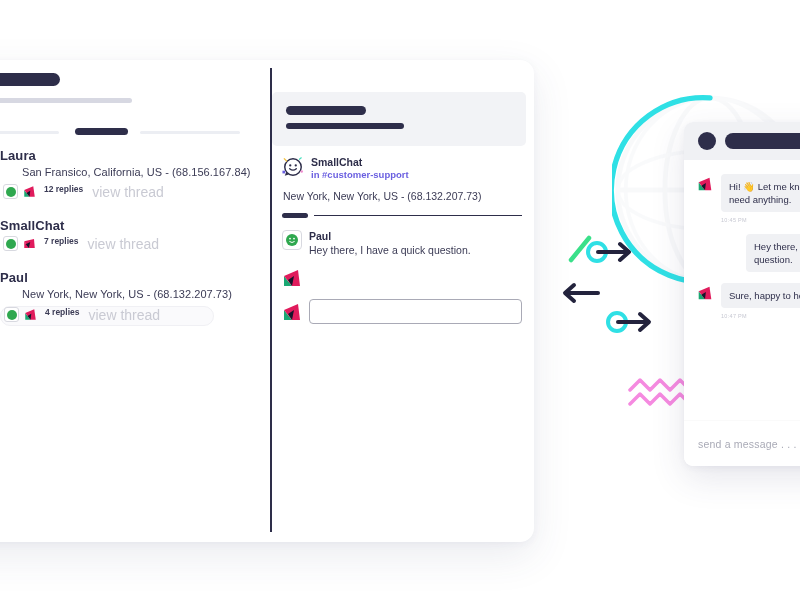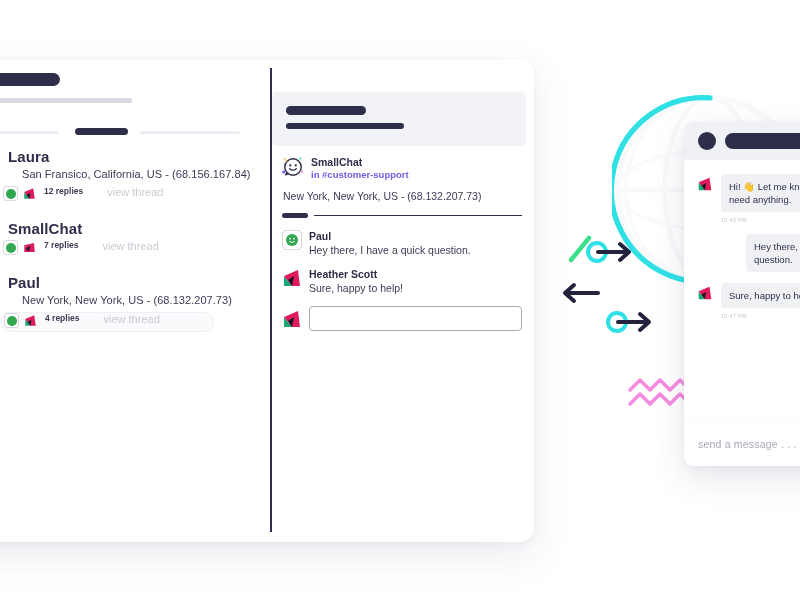--- a/index.html
+++ b/index.html
@@ -97,26 +97,25 @@
   .thread-list {
     position: absolute;
     left: 56px;
     top: 88px;
     width: 270px;
   }
 
   .thread-item { margin-bottom: 14px; position: relative; }
 
   .thread-name {
-    font-size: 15px;
+    font-size: 13px;
     font-weight: bold;
     color: #2e2e4a;
     letter-spacing: .1px;
     margin-bottom: 3px;
-    margin-left: 8px;
   }
 
   .thread-loc {
     font-size: 11px;
     color: #3b3b55;
     margin-bottom: 6px;
     letter-spacing: .05px;
     margin-left: 22px;
   }
 
@@ -143,23 +142,23 @@
   }
   .av-flame { width: 15px; height: 15px; flex: none; }
 
   .replies-count {
     font-size: 8.5px;
     font-weight: bold;
     color: #3b3b55;
     margin-left: 3px;
   }
   .view-thread {
-    font-size: 11px;
+    font-size: 14px;
     color: #c9cad3;
-    margin-left: 20px;
+    margin-left: 5px;
   }
 
   
   #mid-panel {
     position: absolute;
     left: 328px; top: 0;
     width: 262px; height: 100%;
   }
 
   #mid-header {
@@ -479,24 +478,20 @@
           <div class="msg-text">Hey there, I have a quick question.</div>
         </div>
       </div>
 
       <div class="msg-row">
         <svg class="msg-avatar-flame" viewBox="0 0 20 20">
           <path d="M2 18 L2 8 L10 18 Z" fill="#1aa873"></path>
           <path d="M10 18 L2 8 L16 2 L18 18 Z" fill="#e01b5c"></path>
           <path d="M10 18 L6 12 L12 8 Z" fill="#15152b"></path>
         </svg>
-        <div>
-          <div class="msg-author">Heather Scott</div>
-          <div class="msg-text">Sure, happy to help!</div>
-        </div>
       </div>
 
       <div class="compose-row">
         <svg class="msg-avatar-flame" viewBox="0 0 20 20">
           <path d="M2 18 L2 8 L10 18 Z" fill="#1aa873"></path>
           <path d="M10 18 L2 8 L16 2 L18 18 Z" fill="#e01b5c"></path>
           <path d="M10 18 L6 12 L12 8 Z" fill="#15152b"></path>
         </svg>
         <input class="compose-input" type="text" placeholder="" style="">
       </div>

